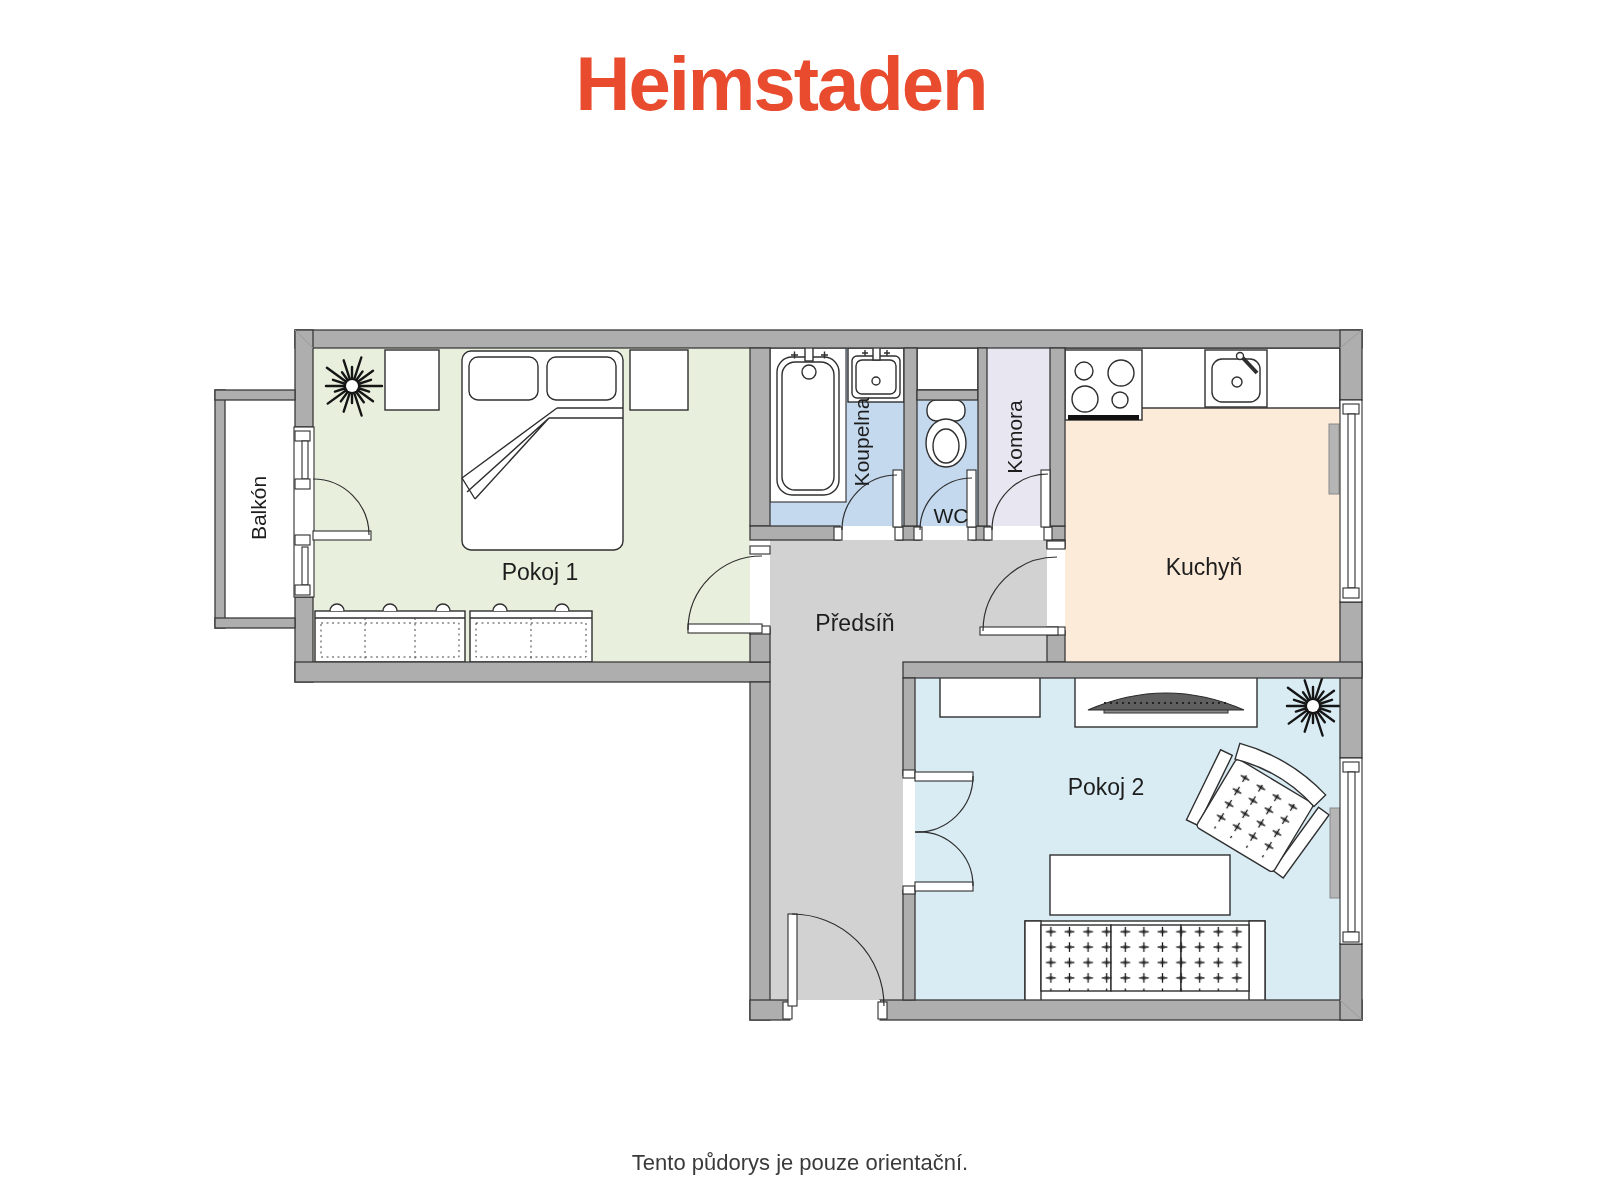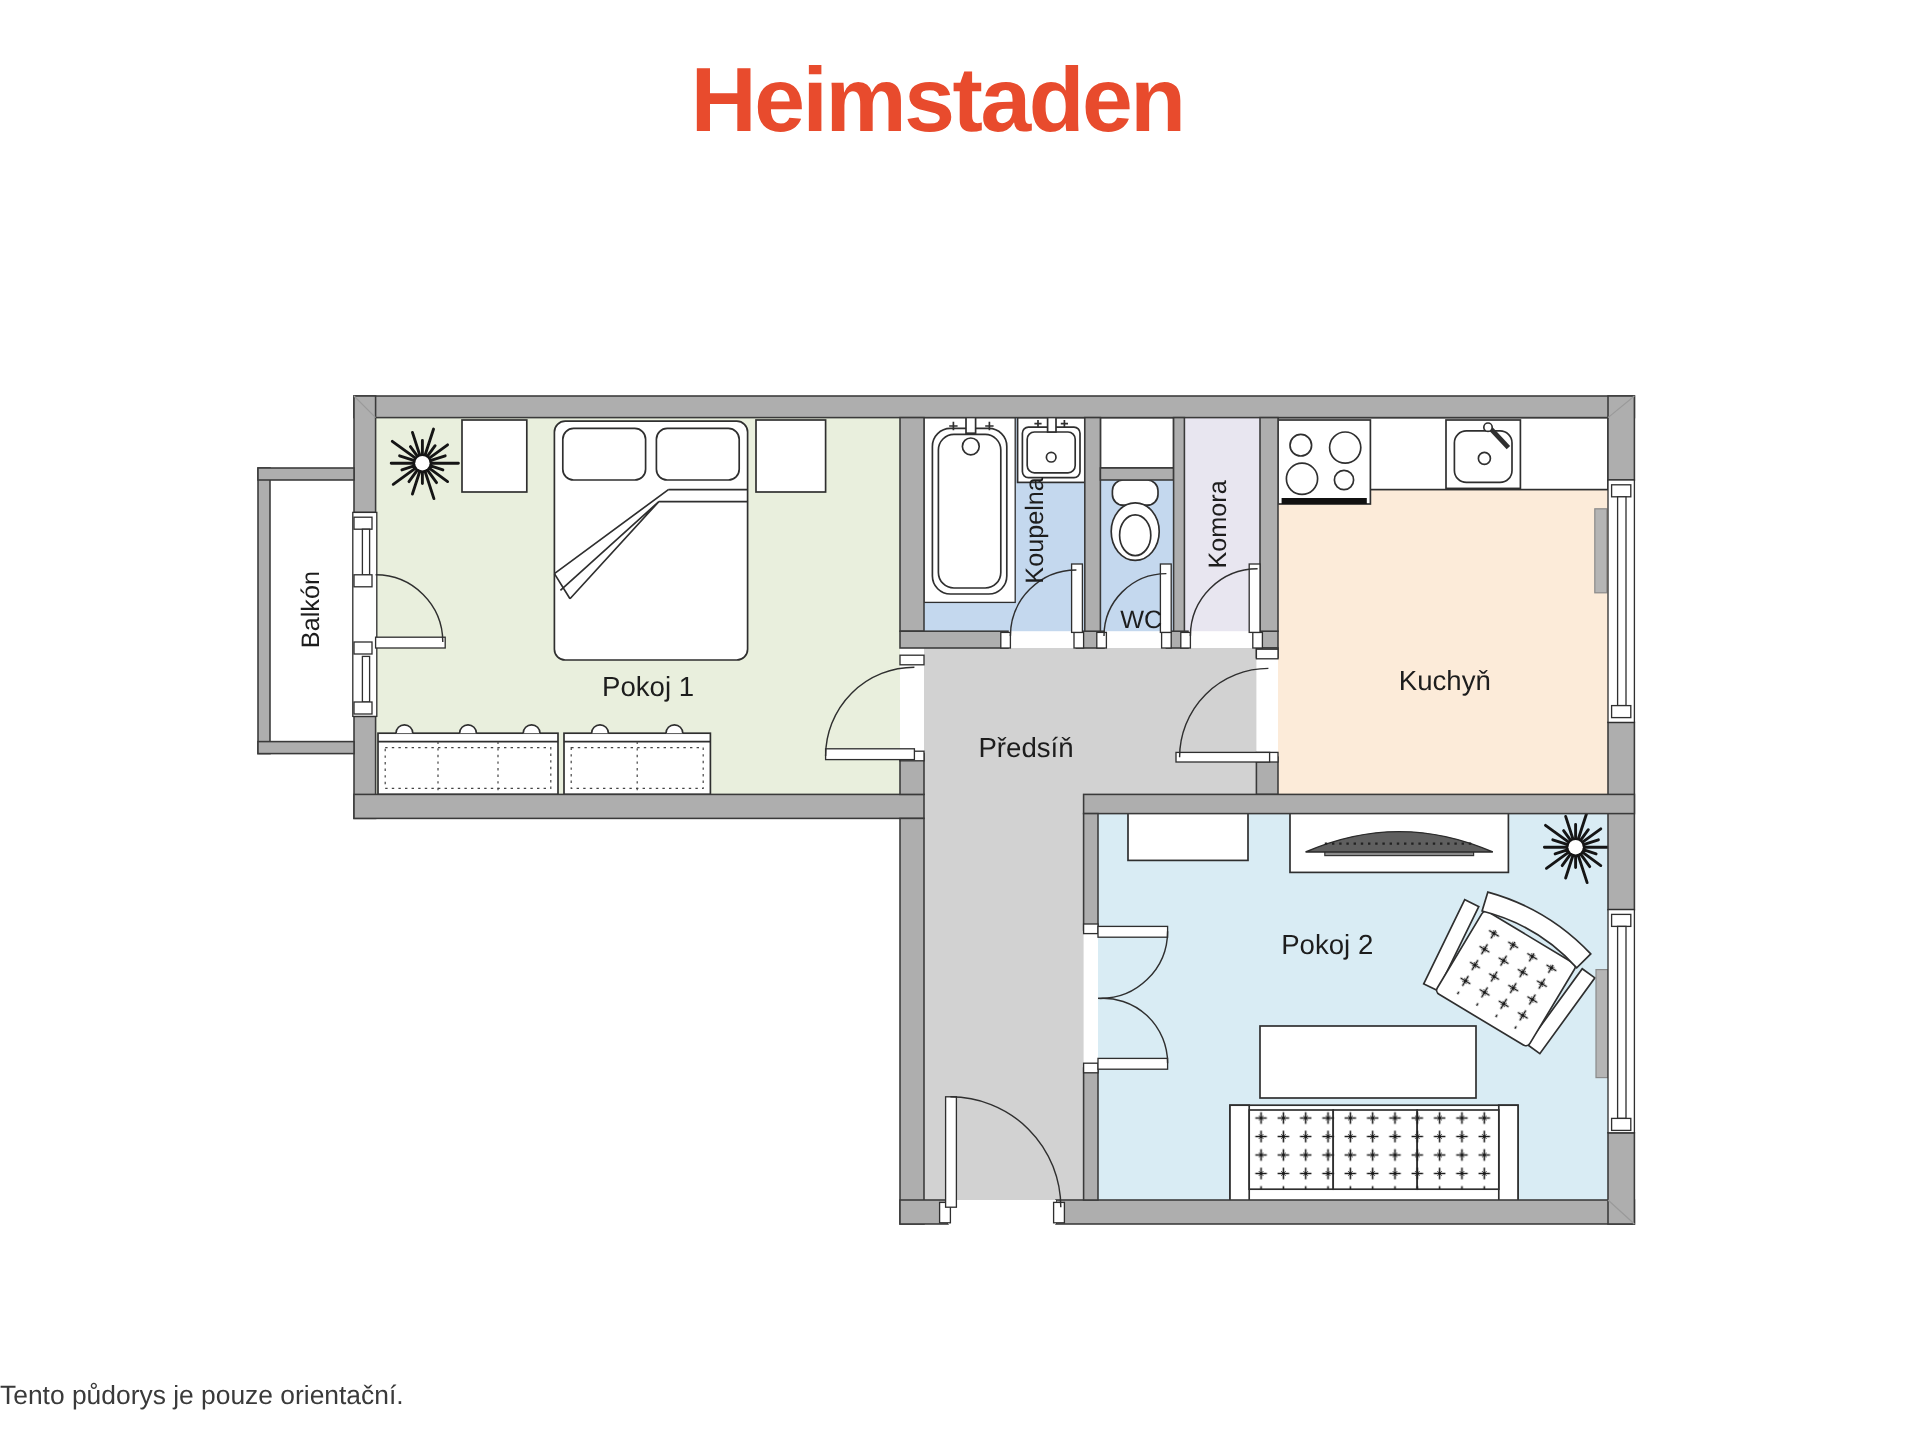--- a/index.html
+++ b/index.html
@@ -1,21 +1,21 @@
 <!DOCTYPE html>
 <html style="--accent: #e84b2d; --wall: #aeaeae; --wall_outline: #3a3a3a; --label_text: #1d1d1d;"><head>
 <meta charset="utf-8">
 <style>
   html,body{margin:0;padding:0;background:#fff}
   body{width:1600px;height:1200px;position:relative;overflow:hidden;
        font-family:"Liberation Sans",sans-serif}
   .logo{position:absolute;top:40px;left:0;right:0;text-align:center;
         font-size:76px;font-weight:700;letter-spacing:-2px;
         color:var(--accent,#e84b2d);text-indent:-38px;white-space:nowrap}
-  .footer{position:absolute;top:1150px;left:0;right:0;
+  .footer{position:absolute;top:1150px;left:0;right:0;text-align:center;
         font-size:22px;color:#3a3a3a}
   svg{position:absolute;left:0;top:0}
   .wall{fill:var(--wall,#aeaeae);stroke:var(--wall_outline,#3a3a3a);stroke-width:1.3}
   .furn{fill:#ffffff;stroke:#2f2f2f;stroke-width:1.4}
   .ln{fill:none;stroke:#2f2f2f;stroke-width:1.4}
   .arc{fill:none;stroke:#2f2f2f;stroke-width:1.2}
   .thr{fill:#ffffff;stroke:#2f2f2f;stroke-width:1.1}
   .dot{fill:none;stroke:#444;stroke-width:1;stroke-dasharray:2 3.5}
   .rad{fill:#b5b5b5;stroke:#8a8a8a;stroke-width:1}
   .lbl{fill:#1d1d1d;font-size:21px;text-anchor:middle;font-family:"Liberation Sans",sans-serif}

